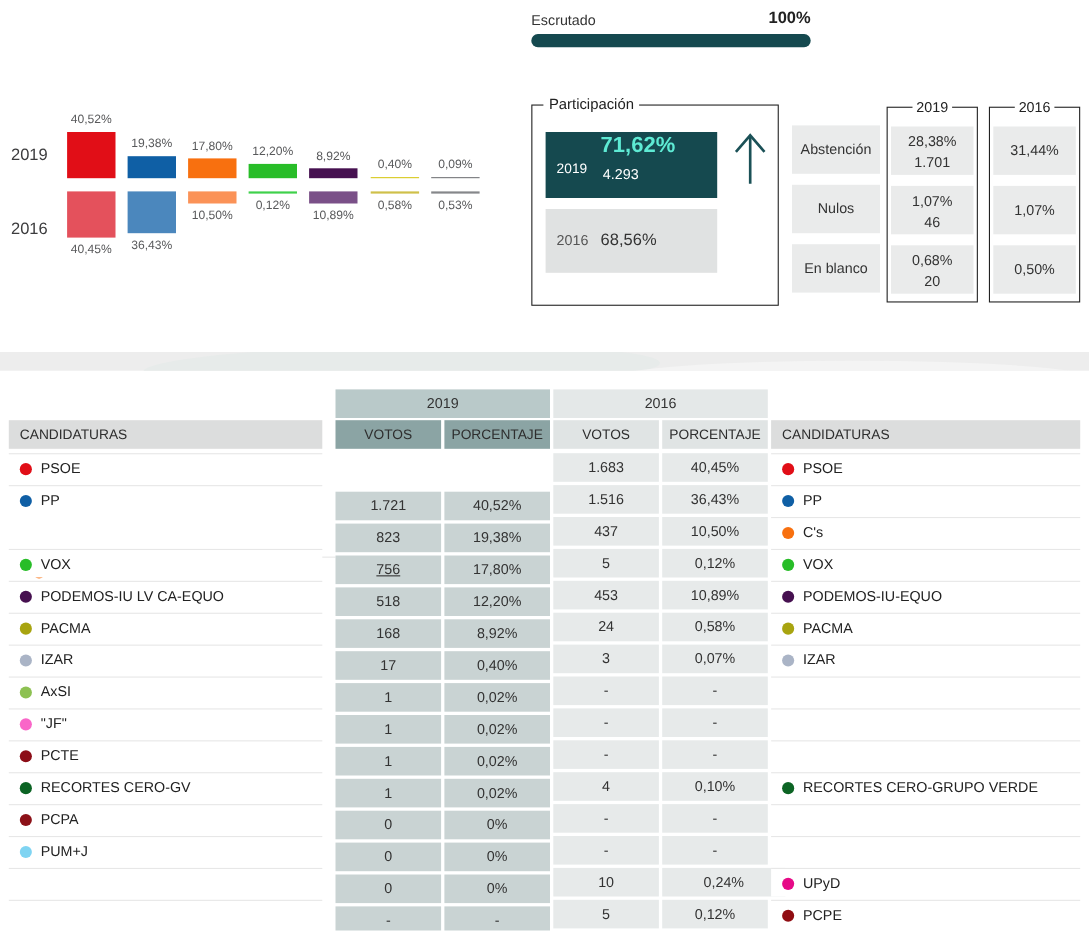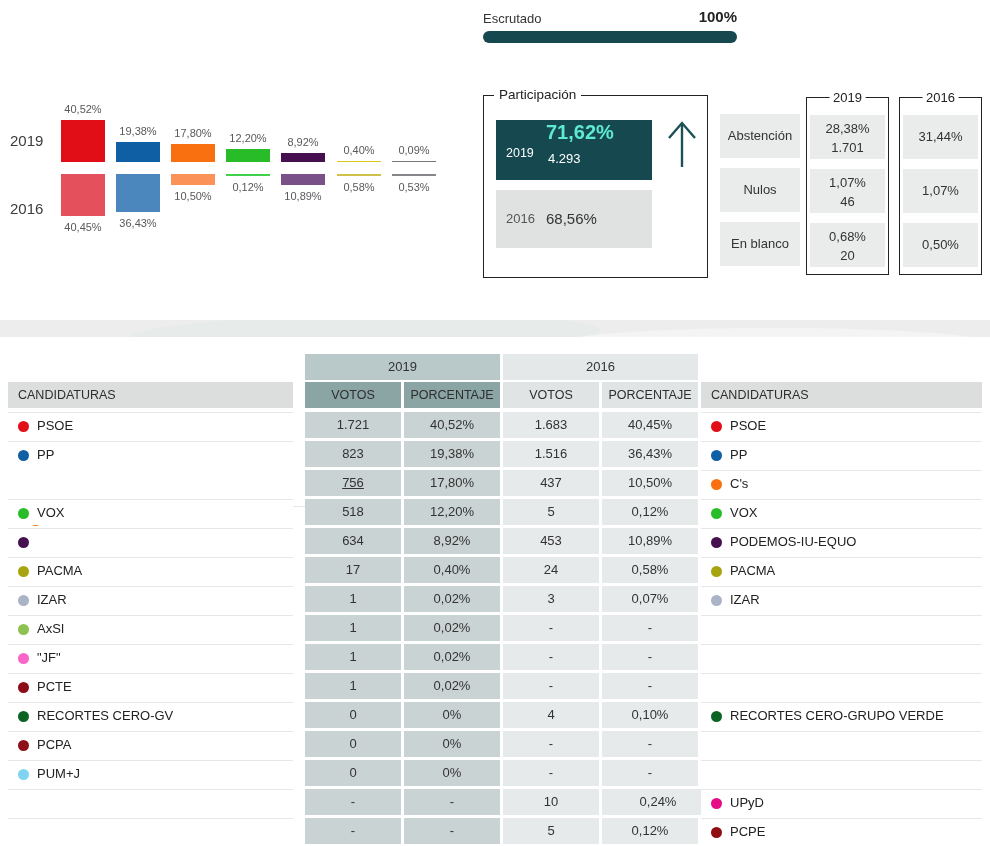--- a/index.html
+++ b/index.html
@@ -69,21 +69,21 @@
   #hd-v19 { left:305px; width:96px; background:#8ba4a4; }
   #hd-p19 { left:404px; width:96px; background:#8ba4a4; }
   #hd-v16 { left:503px; width:96px; background:#e0e4e4; }
   #hd-p16 { left:602px; width:96px; background:#e0e4e4; }
   #hd-cand-r { left:701px; width:281px; background:#dcdddd; padding-left:10px; }
 
   .name-cell { position:absolute; height:26px; background:#fff; border-top:1px solid #e7e7e7; }
   .name-cell .dot { position:absolute; left:10px; top:8px; width:11px; height:11px; border-radius:50%; }
   .name-cell .nm { position:absolute; left:29px; top:0; line-height:26px; font-size:13px; color:#222; white-space:nowrap; }
   .val-cell { position:absolute; height:26px; font-size:13px; color:#333; text-align:center; line-height:26px; }
-  .c19 { background:#c9d3d3; }
+  .c19 { background:#c9d3d3;margin-top:35px; }
   .c16 { background:#e7eaea; }
 </style>
 </head>
 <body>
 
 <div id="scrutiny" class="abs">
   <span class="lbl">Escrutado</span>
   <span class="val">100%</span>
   <div class="bar"></div>
 </div>
@@ -227,22 +227,23 @@
       <div class="val-cell c19" style="left: 305px; top: 145px; width: 96px;">518</div>
       <div class="val-cell c19" style="left: 404px; top: 145px; width: 96px;">12,20%</div>
       <div class="val-cell c16" style="left: 503px; top: 145px; width: 96px;">5</div>
       <div class="val-cell c16" style="left: 602px; top: 145px; width: 96px;">0,12%</div>
       <div class="name-cell" style="left: 701px; top: 145px; width: 281px;">
         <span class="dot" style="background: rgb(40, 189, 40);"></span>
         <span class="nm">VOX</span>
       </div>
       <div class="name-cell" style="left: 8px; top: 174px; width: 285px;">
         <span class="dot" style="background: rgb(70, 16, 80);"></span>
-      </div>
-      <div class="val-cell c19" style="left: 305px; top: 174px; width: 96px;">634</div>
+        <span class="nm">PODEMOS-IU LV CA-EQUO</span>
+      </div>
+      <div class="val-cell c19" style="left: 305px; top: 174px; width: 96px;">168</div>
       <div class="val-cell c19" style="left: 404px; top: 174px; width: 96px;">8,92%</div>
       <div class="val-cell c16" style="left: 503px; top: 174px; width: 96px;">453</div>
       <div class="val-cell c16" style="left: 602px; top: 174px; width: 96px;">10,89%</div>
       <div class="name-cell" style="left: 701px; top: 174px; width: 281px;">
         <span class="dot" style="background: rgb(70, 16, 80);"></span>
         <span class="nm">PODEMOS-IU-EQUO</span>
       </div>
       <div class="name-cell" style="left: 8px; top: 203px; width: 285px;">
         <span class="dot" style="background: rgb(168, 164, 16);"></span>
         <span class="nm">PACMA</span>

